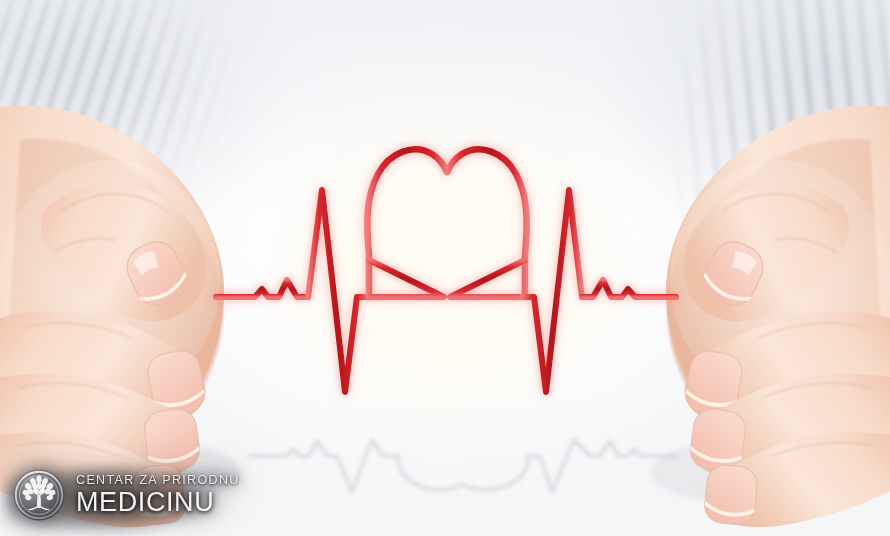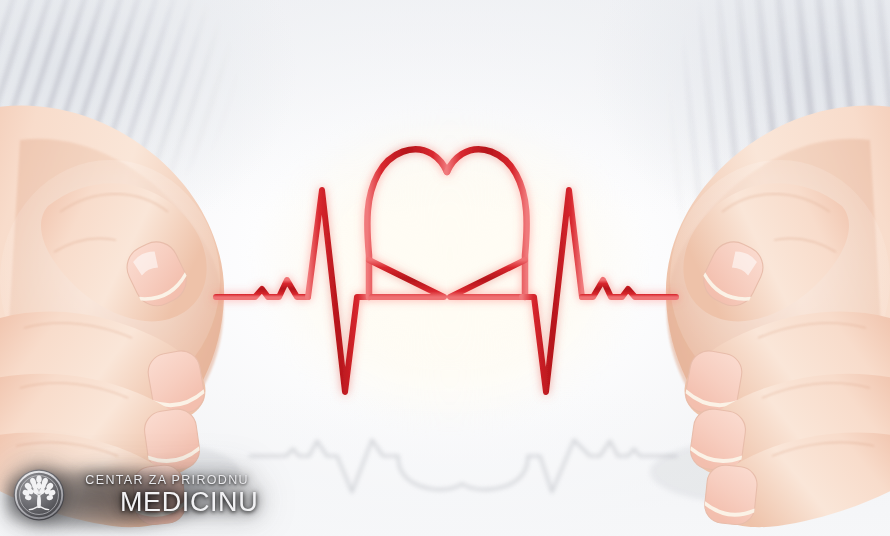--- a/index.html
+++ b/index.html
@@ -9,21 +9,20 @@
     background: #ffffff;
   }
   #stage {
     position: relative;
     width: 890px;
     height: 536px;
     overflow: hidden;
     font-family: "Liberation Sans", sans-serif;
     background: #f4f5f7;
     user-select: none;
-    text-align: center;
   }
 
   
   .bg-base {
     position: absolute;
     inset: 0;
     background:
       radial-gradient(ellipse 420px 300px at 445px 250px, #ffffff 0%, #fdfdfe 45%, #f2f3f5 100%);
   }
   
@@ -148,21 +147,20 @@
     white-space: nowrap;
   }
   .logo-bottom {
     margin-top: 3px;
     font-size: 27px;
     letter-spacing: 0.6px;
     color: #f2f2f4;
     font-weight: 400;
     text-shadow: 0 1px 4px rgba(0,0,0,.9), 0 0 10px rgba(0,0,0,.7);
     white-space: nowrap;
-    margin-left: 44px;
   }
   .logo-backdrop {
     position: absolute;
     left: 6px; bottom: 4px;
     width: 200px; height: 66px;
     border-radius: 12px;
     background: radial-gradient(ellipse at 45% 50%, rgba(26,26,30,0.62) 0%, rgba(26,26,30,0.40) 48%, rgba(26,26,30,0) 78%);
     filter: blur(6px);
     pointer-events: none;
   }

